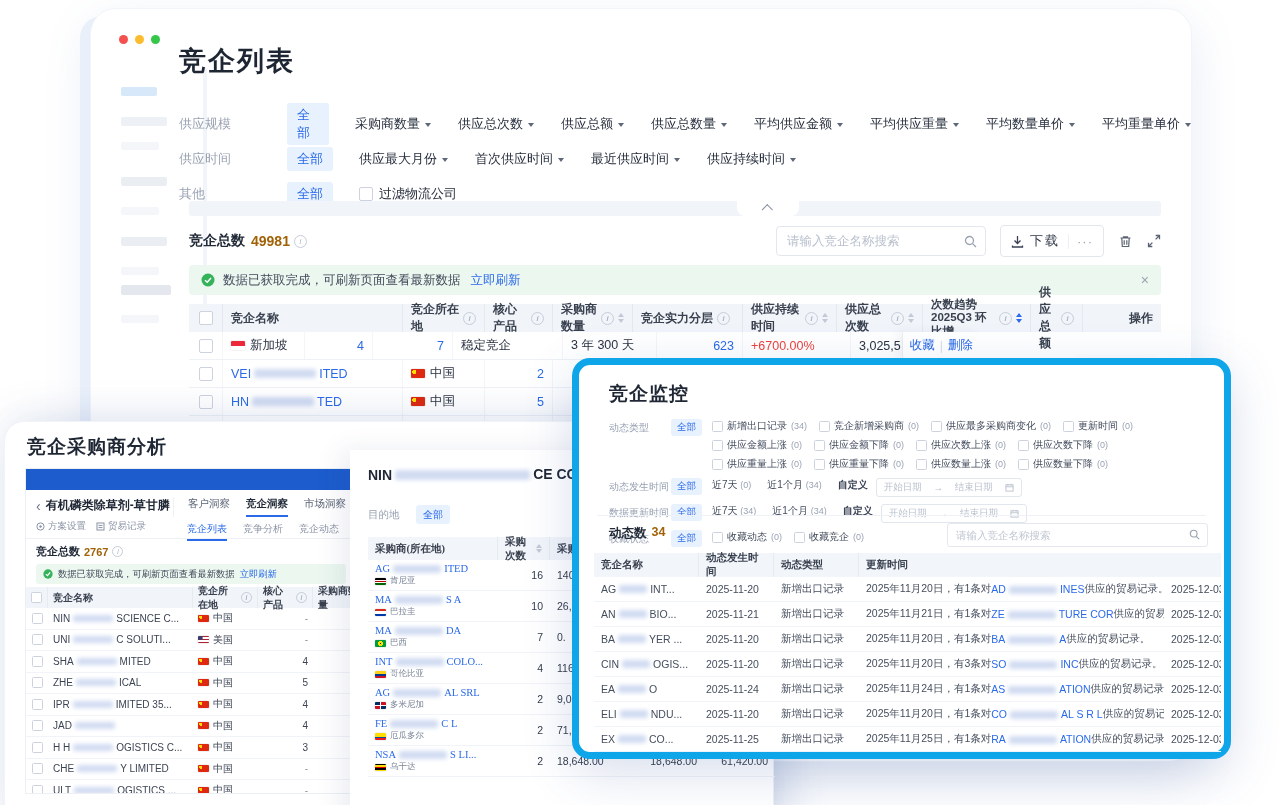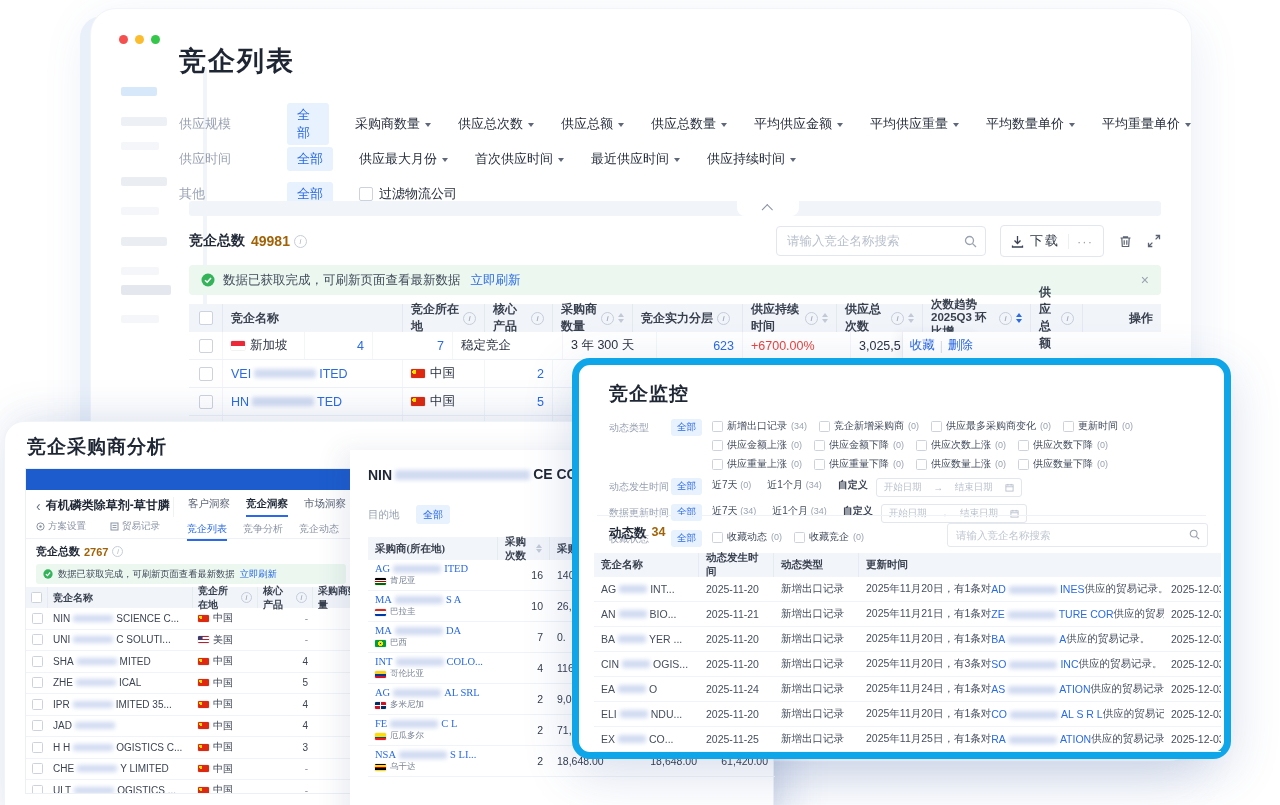--- a/index.html
+++ b/index.html
@@ -125,21 +125,21 @@
 
   
   #w-ana{left:4px;top:421px;width:768px;height:400px;border-radius:20px 20px 0 0;z-index:2;
     border:1px solid #f0f3f8;box-shadow:0 -6px 40px rgba(60,90,160,.10), 14px 10px 44px rgba(60,90,160,.14);}
   .a-title{position:absolute;left:22px;top:12px;font-size:19px;font-weight:bold;color:#1f2735;letter-spacing:1px;}
   .a-card{position:absolute;left:20px;top:46px;width:330px;height:324px;border:1px solid #ecf0f5;overflow:hidden;background:#fff;}
   .c-bluebar{height:21px;background:#1c5ccd;}
   .c-head{display:flex;justify-content:space-between;padding:7px 10px 0 10px;border-bottom:1px solid #eef1f6;height:41px;box-sizing:content-box;}
   .c-bc{display:flex;align-items:center;gap:5px;font-size:12px;font-weight:bold;color:#202835;}
   .c-bc .back{color:#6a7385;font-size:14px;font-weight:normal;cursor:pointer;}
-  .c-menus{display:flex;gap:24px;margin-top:6px;font-size:9.5px;color:#8a93a4;}
+  .c-menus{display:flex;gap:10px;margin-top:6px;font-size:9.5px;color:#8a93a4;}
   .c-menu{display:flex;align-items:center;gap:3px;cursor:pointer;}
   .c-tabs{display:flex;gap:16px;font-size:10.5px;color:#5a6375;border-left:1px solid #eef1f6;padding-left:14px;}
   .c-tab{cursor:pointer;padding-bottom:4px;}
   .c-tab.on{color:#1f2937;font-weight:bold;border-bottom:2px solid #2a6ae9;}
   .c-subtabs{display:flex;gap:16px;font-size:10px;color:#8a93a4;margin-top:5px;padding-left:14px;}
   .c-subtab{cursor:pointer;padding-bottom:3px;}
   .c-subtab.on{color:#2a6ae9;border-bottom:2px solid #2a6ae9;}
   .c-head-right{display:flex;flex-direction:column;align-items:flex-start;}
   .c-stats{display:flex;align-items:center;padding:5px 10px 3px;}
   .c-stats .stat-label{font-size:11px;}

